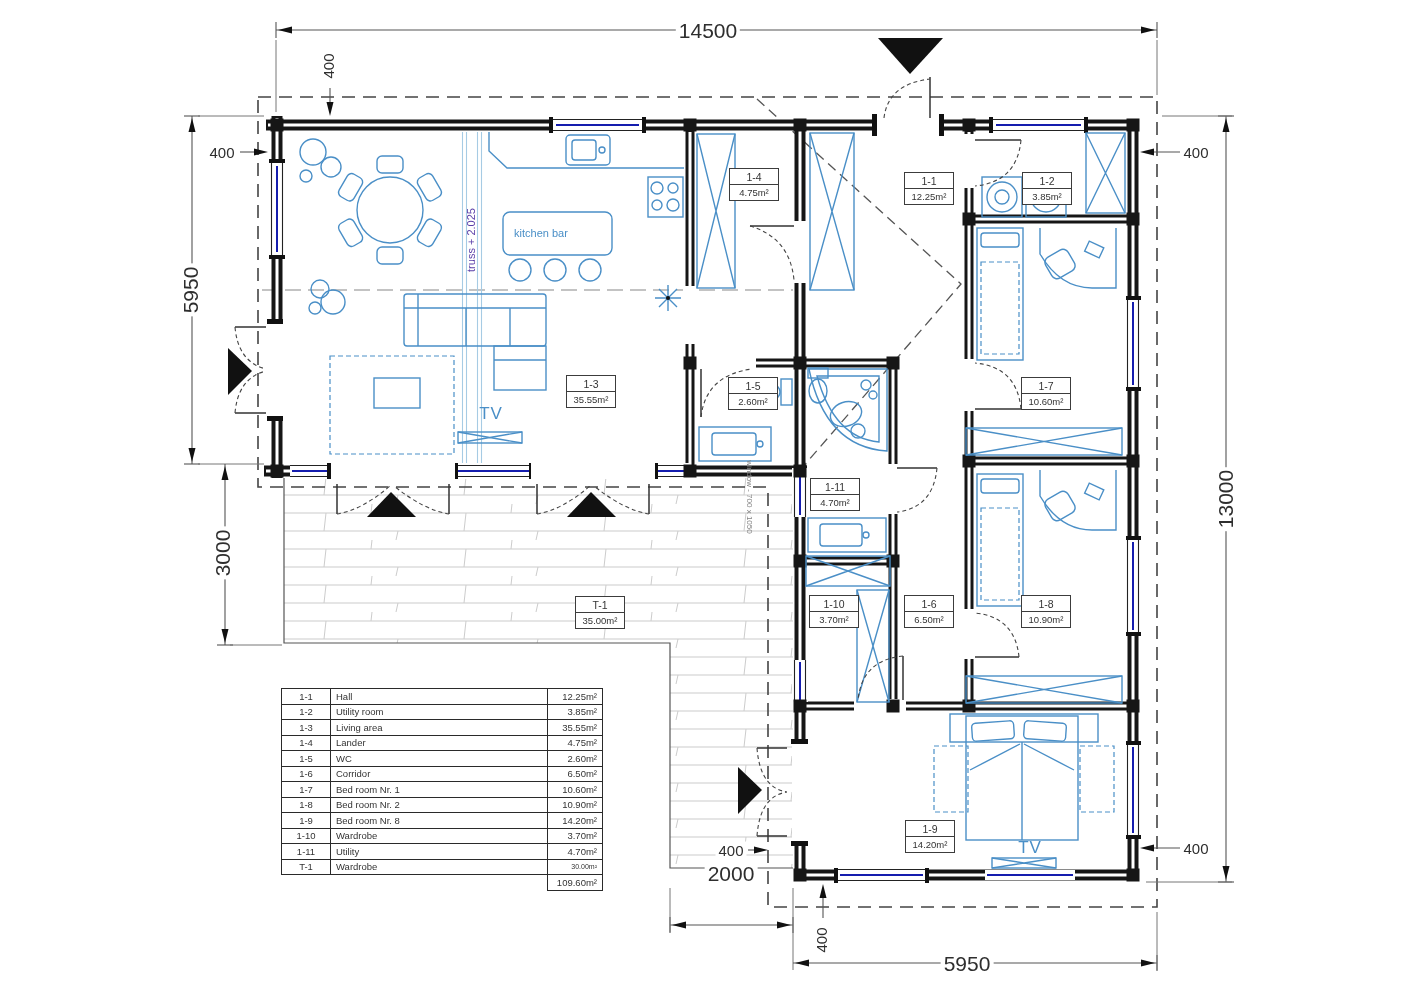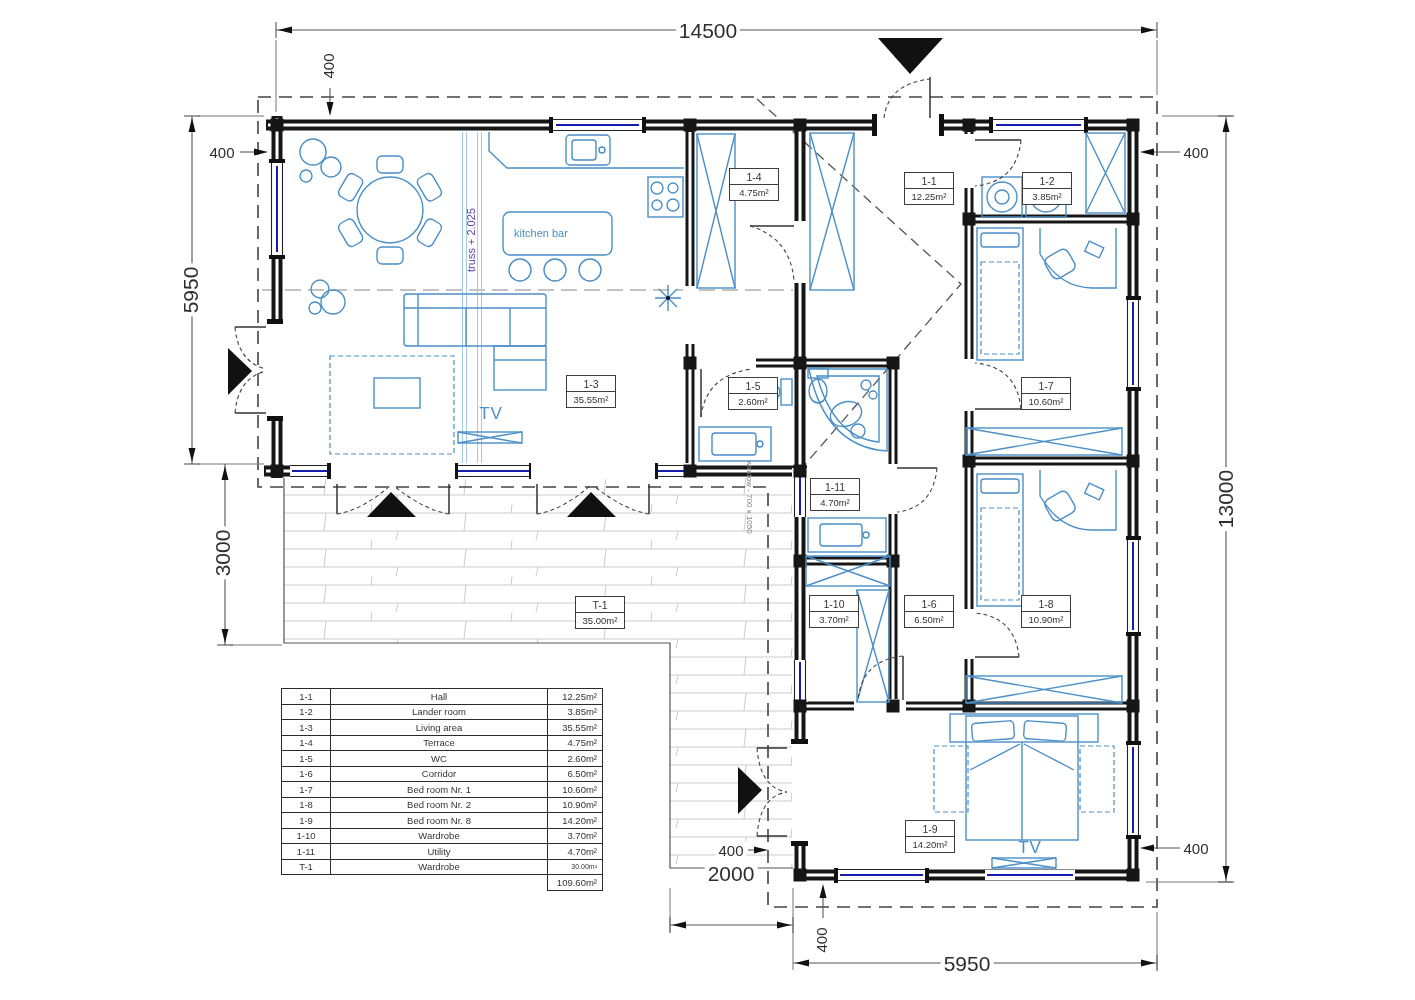--- a/index.html
+++ b/index.html
@@ -35,21 +35,21 @@
   .ann-win{color:#808080;background:transparent;font-size:8px}
   
   .roombox{position:absolute;width:48px;border:1.5px solid #3c3c3c;background:#fff;
            text-align:center;color:#333}
   .rb-code{font-size:10.5px;padding:2px 0 1px 0;border-bottom:1.2px solid #3c3c3c}
   .rb-area{font-size:9.5px;padding:2px 0}
   
   .legend{position:absolute;left:281px;top:688px;border-collapse:collapse;background:#fff}
   .legend td{border:1px solid #2a2a2a;height:14.5px;padding:0 5px;font-size:9.5px;color:#333}
   .c-code{width:38px;text-align:center}
-  .c-name{width:206px;text-align:center}
+  .c-name{width:206px;text-align:left}
   .c-area{width:44px;text-align:right}
   .legend tbody tr:last-child td.c-area{font-size:7px}
   .legend td.nob{border:none;background:transparent}
 </style>
 </head>
 <body>
 
 <div id="stage">
 
 <svg id="plan-svg" width="1415" height="1000" viewBox="0 0 1415 1000">
@@ -540,33 +540,33 @@
   <tbody>
 
       <tr>
         <td class="c-code">1-1</td>
         <td class="c-name">Hall</td>
         <td class="c-area">12.25m²</td>
       </tr>
 
       <tr>
         <td class="c-code">1-2</td>
-        <td class="c-name">Lander room</td>
+        <td class="c-name">Utility room</td>
         <td class="c-area">3.85m²</td>
       </tr>
 
       <tr>
         <td class="c-code">1-3</td>
         <td class="c-name">Living area</td>
         <td class="c-area">35.55m²</td>
       </tr>
 
       <tr>
         <td class="c-code">1-4</td>
-        <td class="c-name">Terrace</td>
+        <td class="c-name">Lander</td>
         <td class="c-area">4.75m²</td>
       </tr>
 
       <tr>
         <td class="c-code">1-5</td>
         <td class="c-name">WC</td>
         <td class="c-area">2.60m²</td>
       </tr>
 
       <tr>

